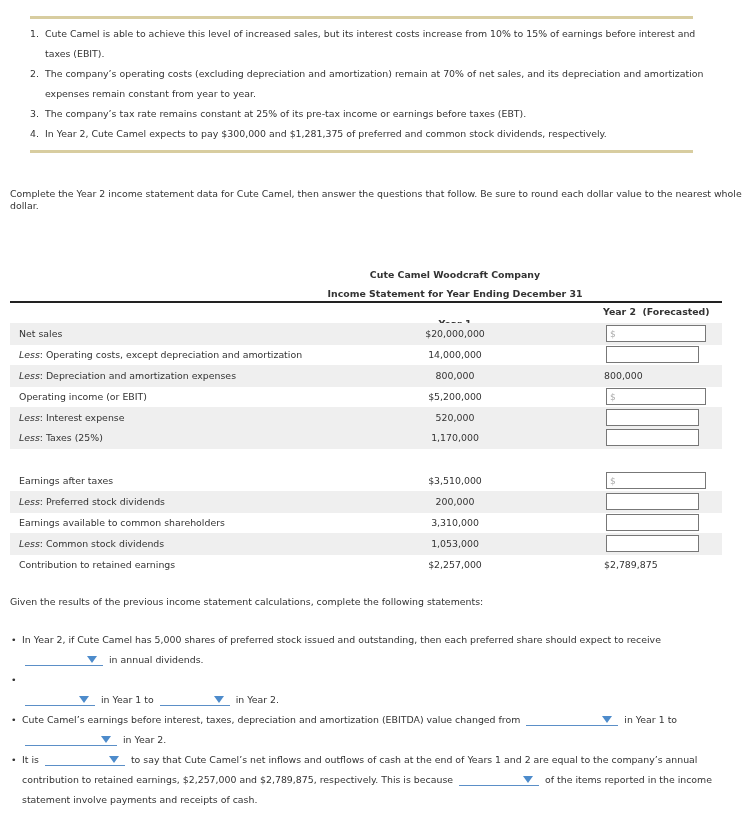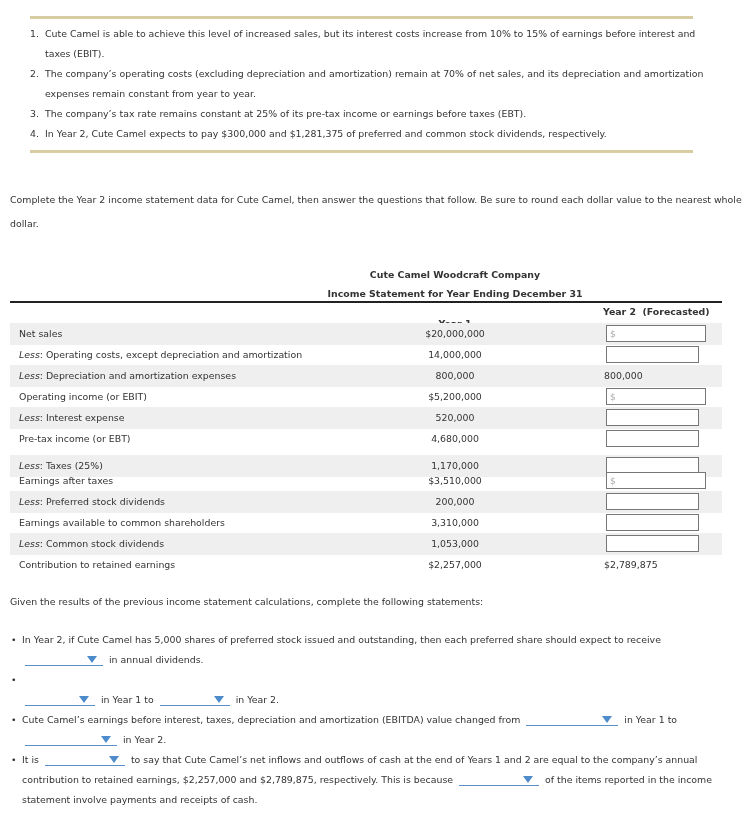--- a/index.html
+++ b/index.html
@@ -4,21 +4,21 @@
 <style>
   * { box-sizing: border-box; margin: 0; padding: 0; }
   html, body { width: 753px; height: 826px; background: #ffffff; overflow: hidden; }
   body { font-family: "DejaVu Sans", sans-serif; font-size: 9.4px; color: #333333; position: relative; }
 
   .tan-bar { position: absolute; left: 30px; width: 663px; height: 3px; background: #d8cda0; }
   .assumptions { position: absolute; left: 30px; top: 24px; width: 680px; list-style: none; }
   .assumptions li { line-height: 20px; padding-left: 15px; position: relative; }
   .assumptions li .num { position: absolute; left: 0; top: 0; }
 
-  .intro { position: absolute; left: 10px; top: 188px; width: 735px; line-height: 24px; }
+  .intro { position: absolute; left: 10px; top: 188px; width: 735px; line-height: 12px; }
 
   .stmt-title { position: absolute; left: 300px; width: 310px; text-align: center; font-weight: bold; color: #333; }
   .rule { position: absolute; left: 10px; top: 301px; width: 712px; height: 2px; background: #222; }
   .col-head { position: absolute; top: 306px; font-weight: bold; }
 
   .row { position: absolute; left: 10px; width: 712px; height: 22px; }
   .row.shade { background: #efefef; }
   .row .label { position: absolute; left: 9px; top: 5px; white-space: nowrap; }
   .row .label i { font-style: italic; }
   .row .y1 { position: absolute; left: 390px; width: 110px; text-align: center; top: 5px; }
@@ -80,21 +80,21 @@
   <div class="row shade" style="top:407px;">
     <span class="label"><i>Less</i><span>: Interest expense</span></span>
     <span class="y1">520,000</span>
     <input class="amt w93" style="">
   </div>
   <div class="row" style="top:428px;">
     <span class="label"><i></i><span>Pre-tax income (or EBT)</span></span>
     <span class="y1">4,680,000</span>
     <input class="amt w93" style="">
   </div>
-  <div class="row shade" style="top:427px;margin-top:28px;">
+  <div class="row shade" style="top:427px;">
     <span class="label"><i>Less</i><span>: Taxes (25%)</span></span>
     <span class="y1">1,170,000</span>
     <input class="amt w93" style="">
   </div>
   <div class="row" style="top:470px;">
     <span class="label"><i></i><span>Earnings after taxes</span></span>
     <span class="y1">$3,510,000</span>
     <input class="amt w100" placeholder="$" style="">
   </div>
   <div class="row shade" style="top:491px;">

